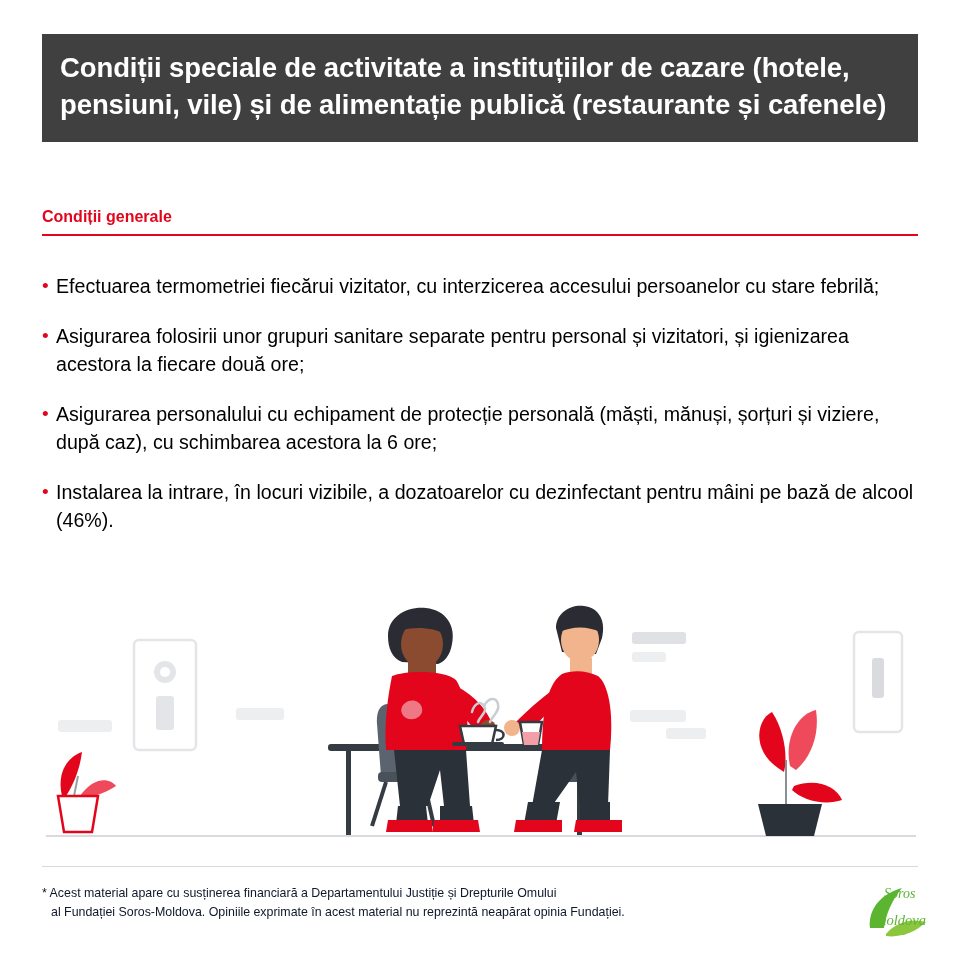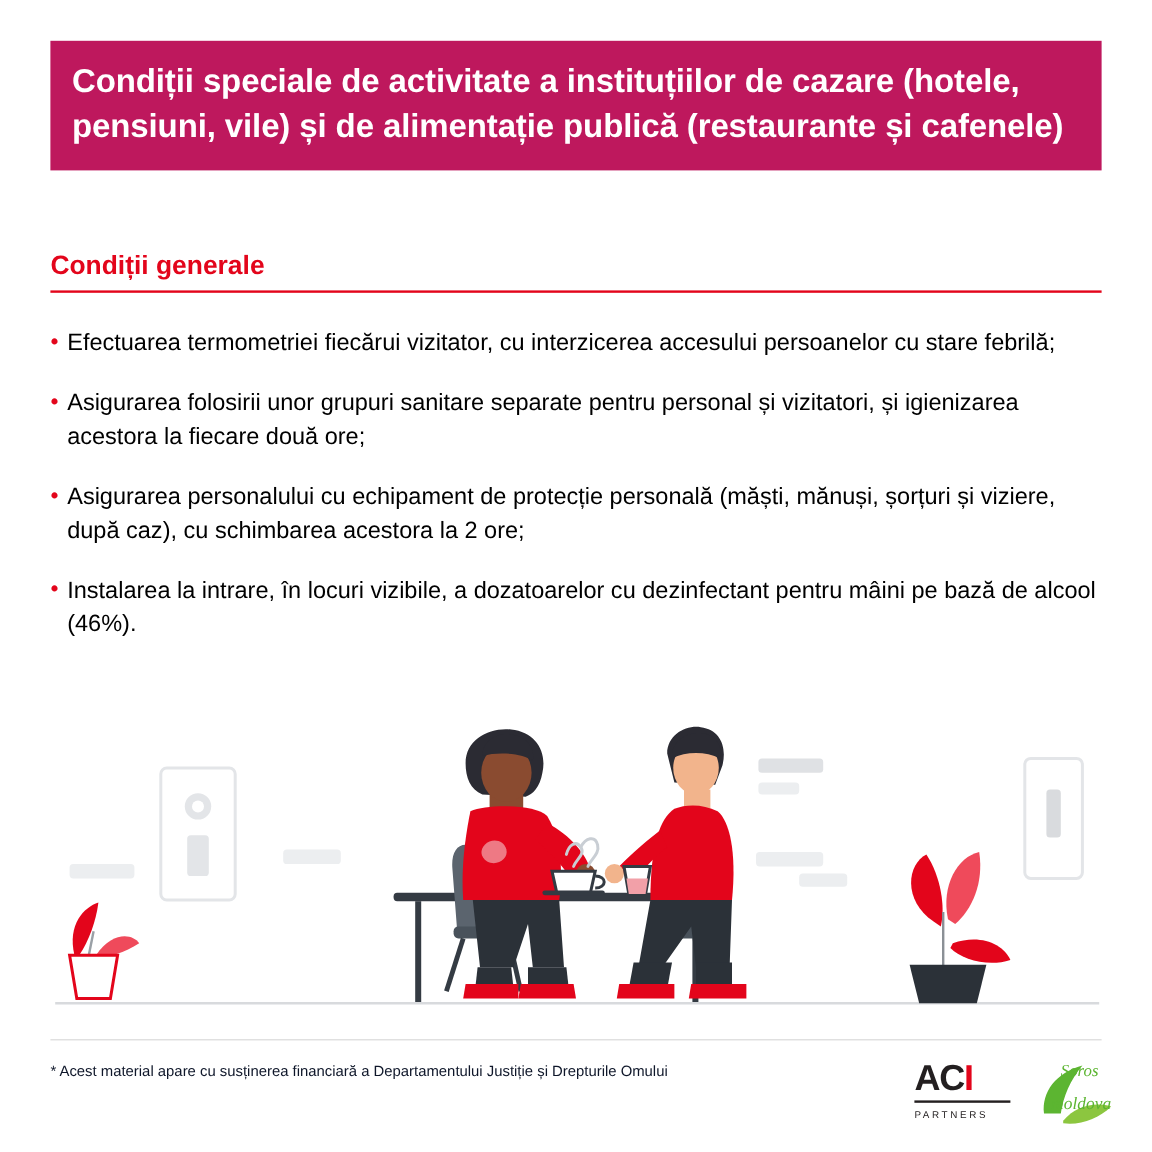--- a/index.html
+++ b/index.html
@@ -20,42 +20,42 @@
     height: 960px;
     box-sizing: border-box;
   }
 
   
   .title-banner {
     position: absolute;
     left: 42px;
     top: 34px;
     width: 876px;
-    background: #be185d;
+    background: #404040;
     padding: 16px 18px 18px 18px;
     box-sizing: border-box;
   }
   .title-banner .title-text {
     color: #ffffff;
     font-size: 27.5px;
     font-weight: bold;
     line-height: 1.34;
     letter-spacing: -0.1px;
   }
 
   
   .section {
     position: absolute;
     left: 42px;
     top: 208px;
     width: 876px;
   }
   .section-title {
     color: #e3051b;
-    font-size: 22px;
+    font-size: 16px;
     font-weight: bold;
     padding-bottom: 8px;
   }
   .section-rule {
     height: 1.5px;
     background: #e3051b;
     width: 876px;
   }
 
   
@@ -207,21 +207,21 @@
     <div class="bullet">
       <span class="bullet-dot">•</span>
       <span class="bullet-text">Efectuarea termometriei fiecărui vizitator, cu interzicerea accesului persoanelor cu stare febrilă;</span>
     </div>
     <div class="bullet">
       <span class="bullet-dot">•</span>
       <span class="bullet-text">Asigurarea folosirii unor grupuri sanitare separate pentru personal și vizitatori, și igienizarea acestora la fiecare două ore;</span>
     </div>
     <div class="bullet">
       <span class="bullet-dot">•</span>
-      <span class="bullet-text">Asigurarea personalului cu echipament de protecție personală (măști, mănuși, șorțuri și viziere, după caz), cu schimbarea acestora la 2 ore;</span>
+      <span class="bullet-text">Asigurarea personalului cu echipament de protecție personală (măști, mănuși, șorțuri și viziere, după caz), cu schimbarea acestora la 6 ore;</span>
     </div>
     <div class="bullet">
       <span class="bullet-dot">•</span>
       <span class="bullet-text">Instalarea la intrare, în locuri vizibile, a dozatoarelor cu dezinfectant pentru mâini pe bază de alcool (46%).</span>
     </div>
   </div>
 
   <div class="illustration">
     <svg viewBox="0 0 890 250" width="890" height="250" xmlns="http://www.w3.org/2000/svg">
 
@@ -320,27 +320,23 @@
         <path d="M484 122 L506 122 L502 145 L488 145 Z" fill="#ffffff" stroke="#343b43" stroke-width="2.5"></path>
         <path d="M486 132 L504 132 L502 145 L488 145 Z" fill="#f2a0a8"></path>
       </g>
     </svg>
   </div>
 
   <div class="footer">
     <div class="footer-rule"></div>
     <div class="footer-note">
       <div>* Acest material apare cu susținerea financiară a Departamentului Justiție și Drepturile Omului</div>
-    </div>
-
-    <div class="aci-logo">
-      <div class="aci-word"><span>A</span><span>C</span><span class="red-i">I</span></div>
-      <div class="aci-rule"></div>
-      <div class="aci-sub">PARTNERS</div>
-    </div>
+      <div class="line2">al Fundației Soros-Moldova. Opiniile exprimate în acest material nu reprezintă neapărat opinia Fundației.</div>
+    </div>
+
 
     <div class="soros-logo">
       <svg class="soros-text" viewBox="0 0 72 58" xmlns="http://www.w3.org/2000/svg">
         <path d="M8 46 C6 28 18 12 40 6 C30 18 24 32 22 46 Z" fill="#5cb531"></path>
         <path d="M24 52 C34 40 50 36 64 40 C54 50 38 56 24 54 Z" fill="#8cc63f"></path>
       </svg>
       <div class="soros-soros">Soros</div>
       <div class="soros-moldova">moldova</div>
     </div>
   </div>

